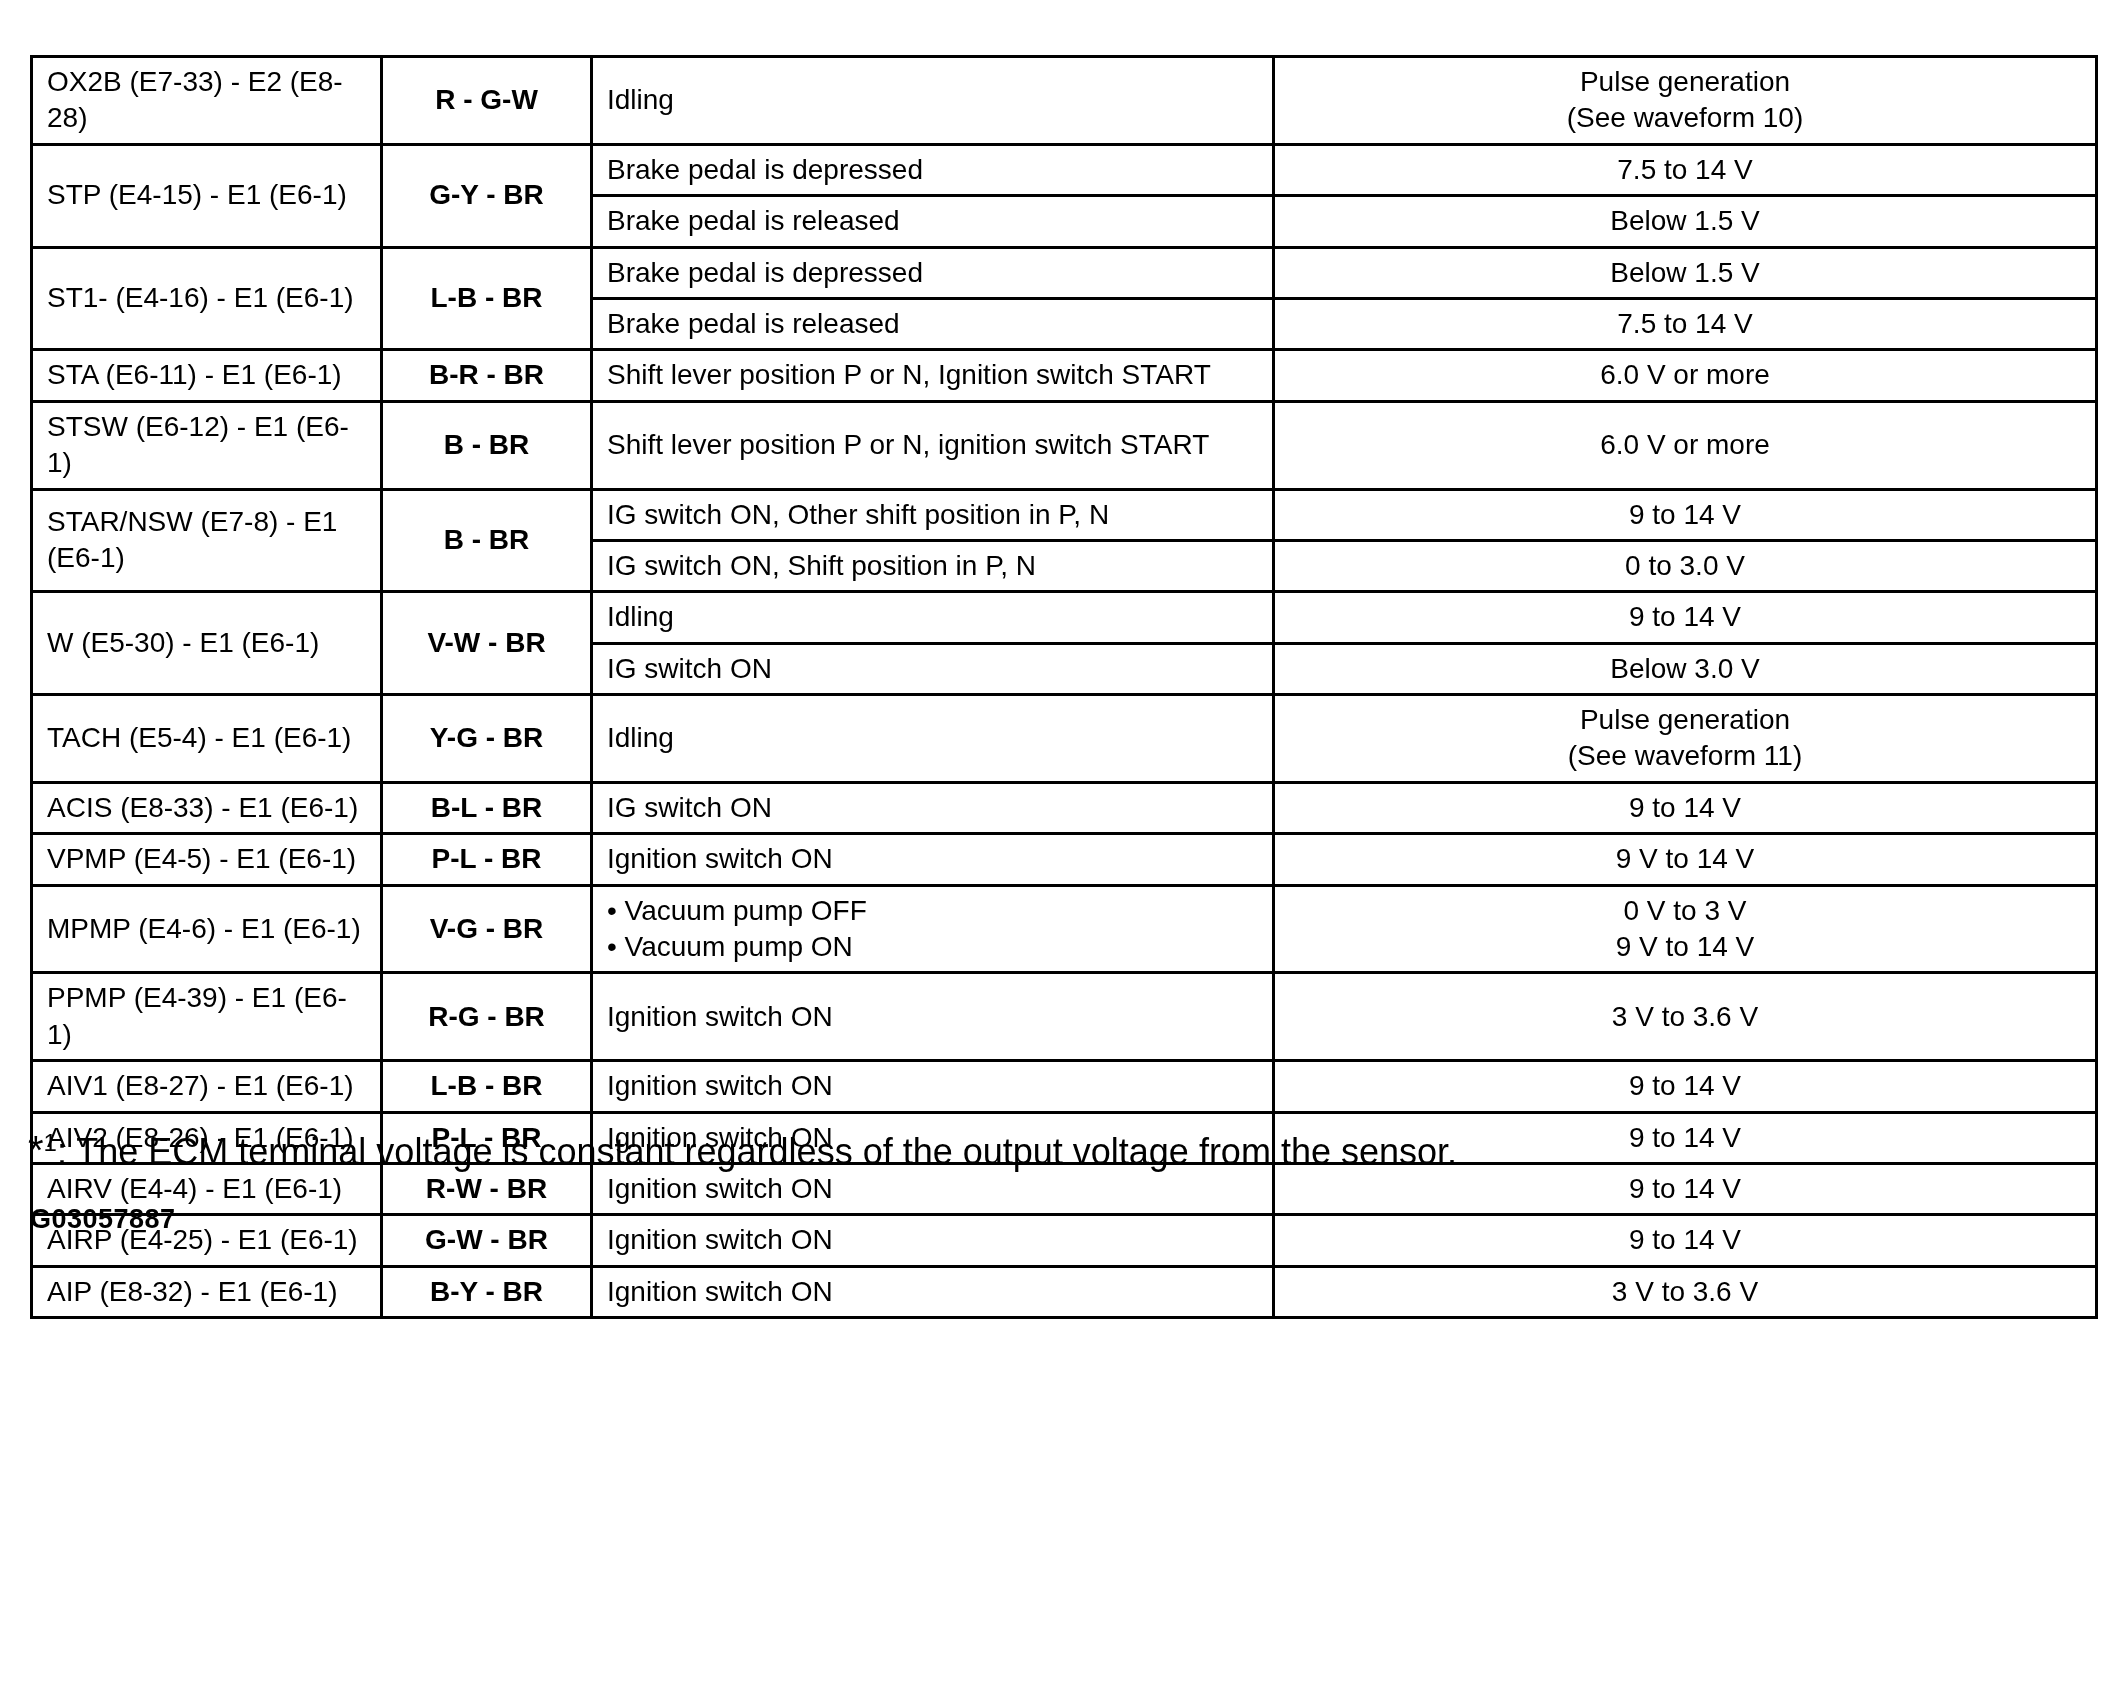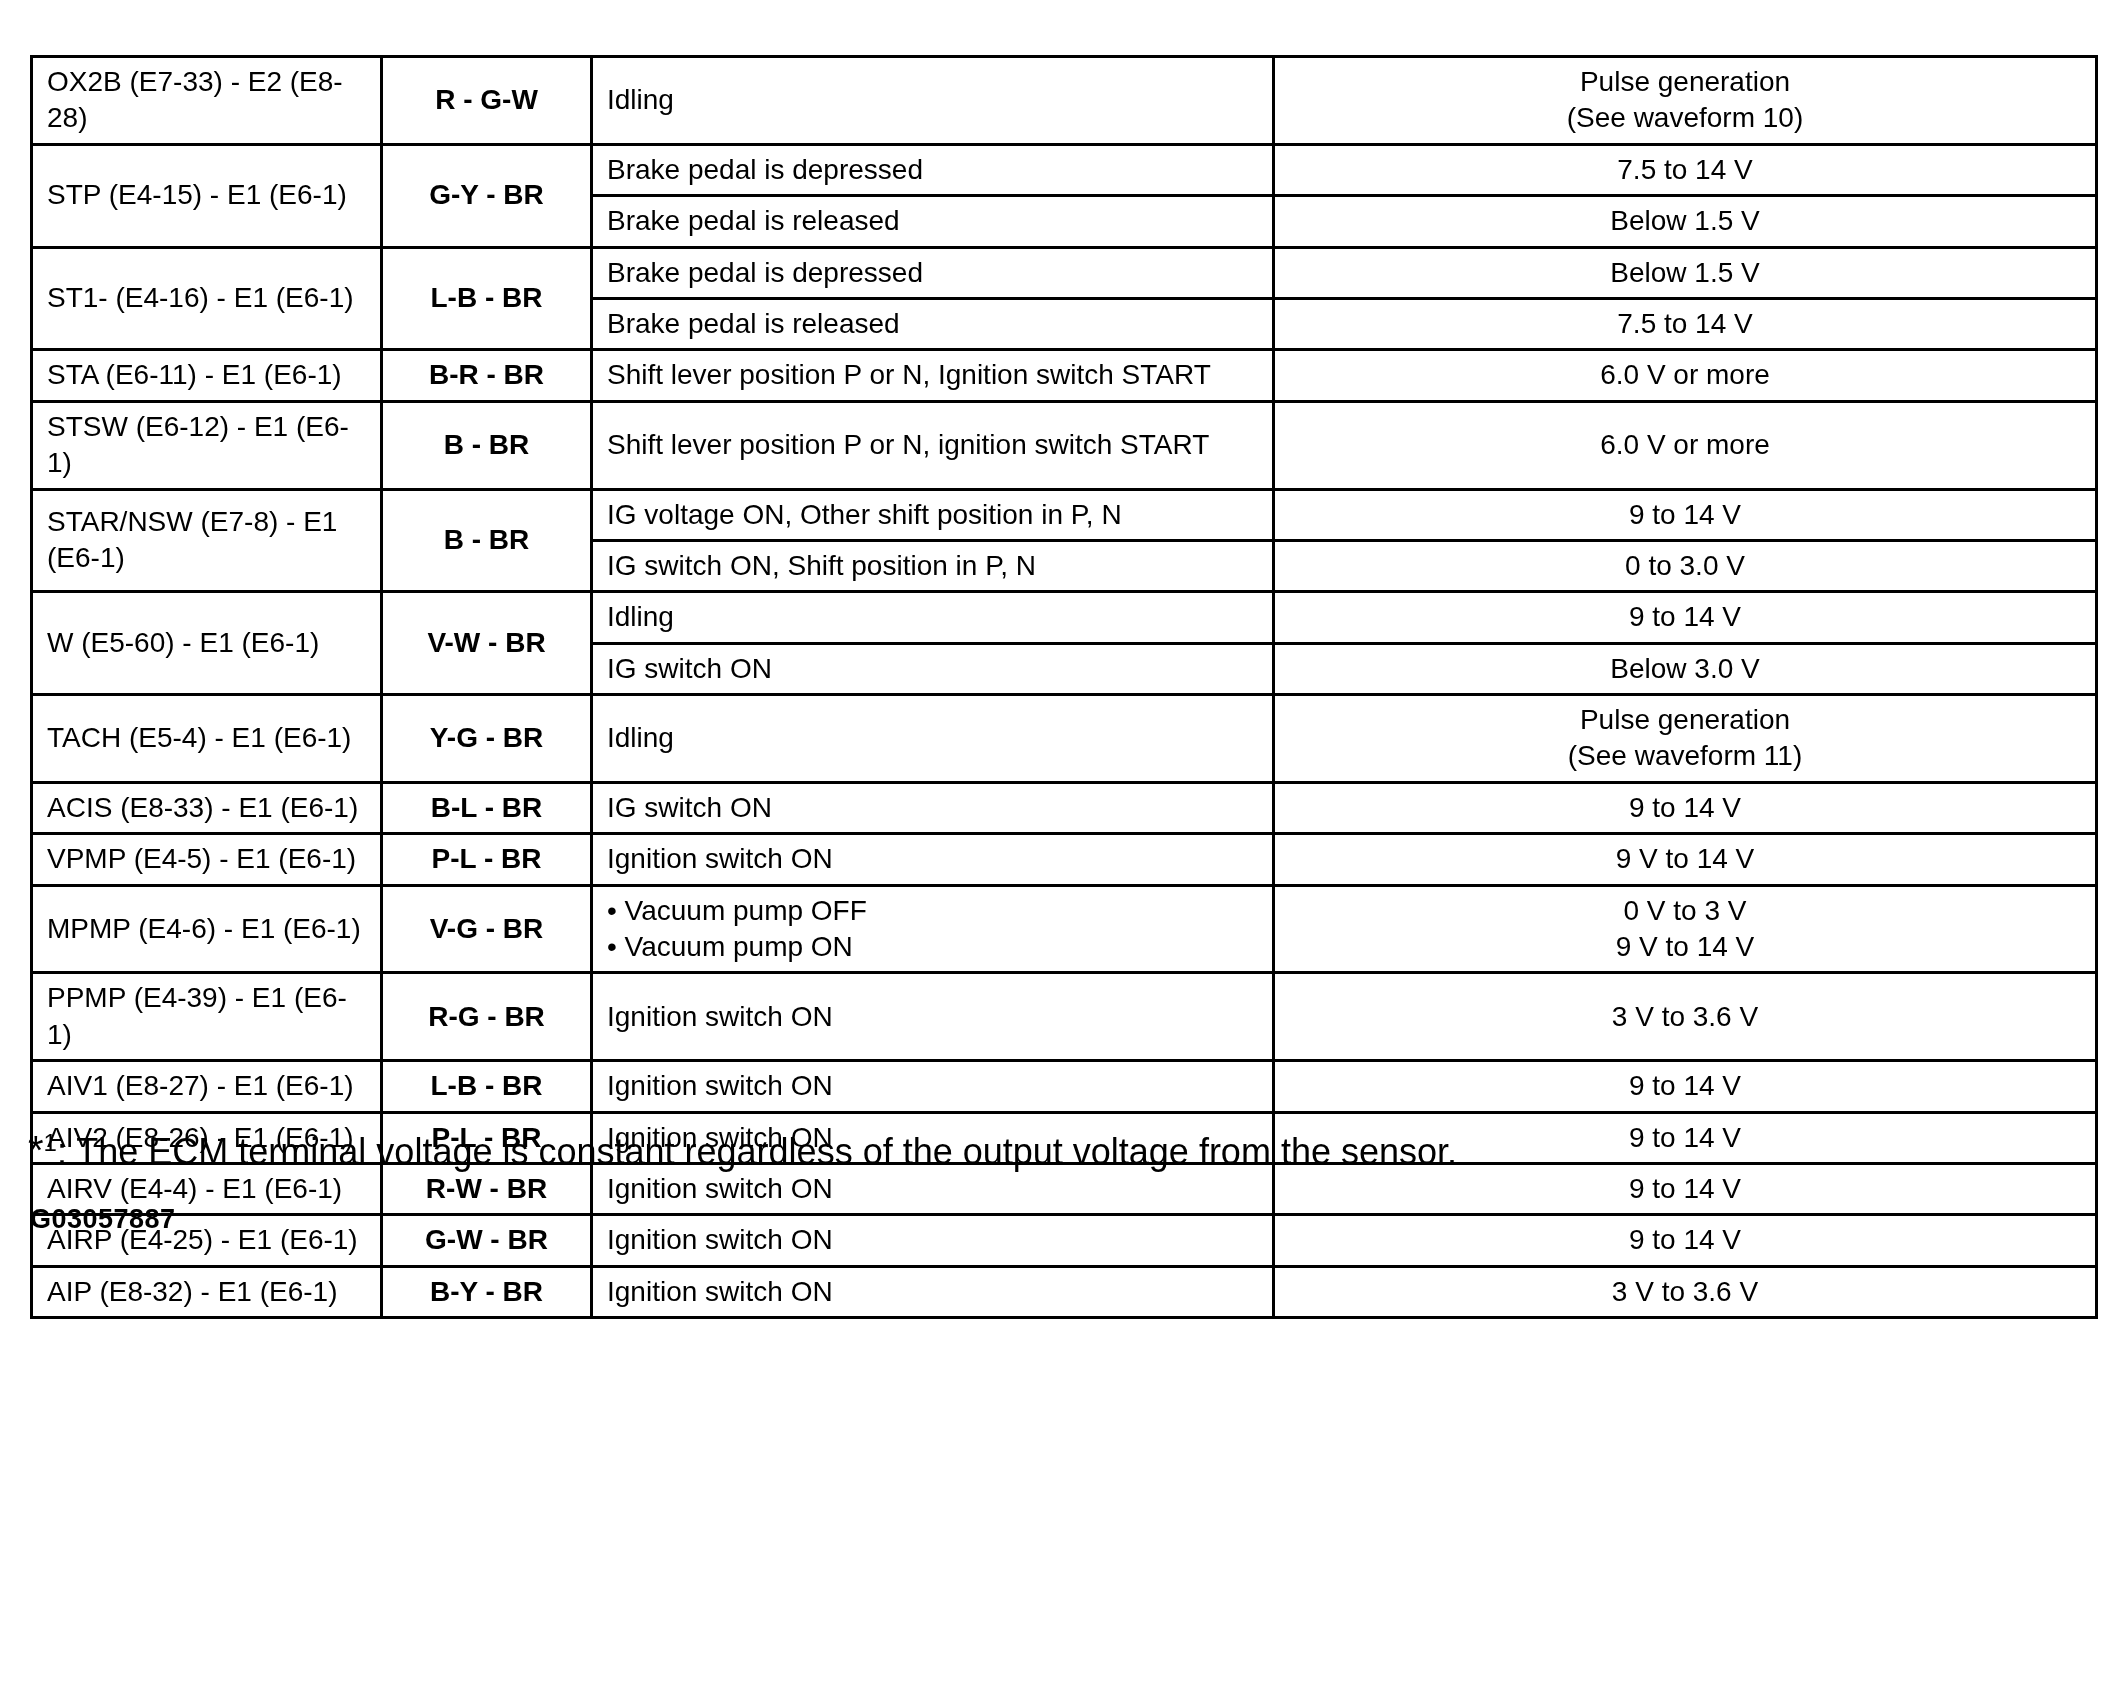--- a/index.html
+++ b/index.html
@@ -116,30 +116,30 @@
       <tr class="h-std">
         <td class="c-term">STSW (E6-12) - E1 (E6-1)</td>
         <td class="c-wire">B - BR</td>
         <td class="c-cond">Shift lever position P or N, ignition switch START</td>
         <td class="c-spec">6.0 V or more</td>
       </tr>
 
       <tr class="h-sub">
         <td class="c-term" rowspan="2">STAR/NSW (E7-8) - E1 (E6-1)</td>
         <td class="c-wire" rowspan="2">B - BR</td>
-        <td class="c-cond">IG voltage ON, Other shift position in P, N</td>
+        <td class="c-cond">IG switch ON, Other shift position in P, N</td>
         <td class="c-spec">9 to 14 V</td>
       </tr>
       <tr class="h-sub">
         <td class="c-cond">IG switch ON, Shift position in P, N</td>
         <td class="c-spec">0 to 3.0 V</td>
       </tr>
 
       <tr class="h-sub">
-        <td class="c-term" rowspan="2">W (E5-60) - E1 (E6-1)</td>
+        <td class="c-term" rowspan="2">W (E5-30) - E1 (E6-1)</td>
         <td class="c-wire" rowspan="2">V-W - BR</td>
         <td class="c-cond">Idling</td>
         <td class="c-spec">9 to 14 V</td>
       </tr>
       <tr class="h-sub">
         <td class="c-cond">IG switch ON</td>
         <td class="c-spec">Below 3.0 V</td>
       </tr>
 
       <tr class="h-tall">

